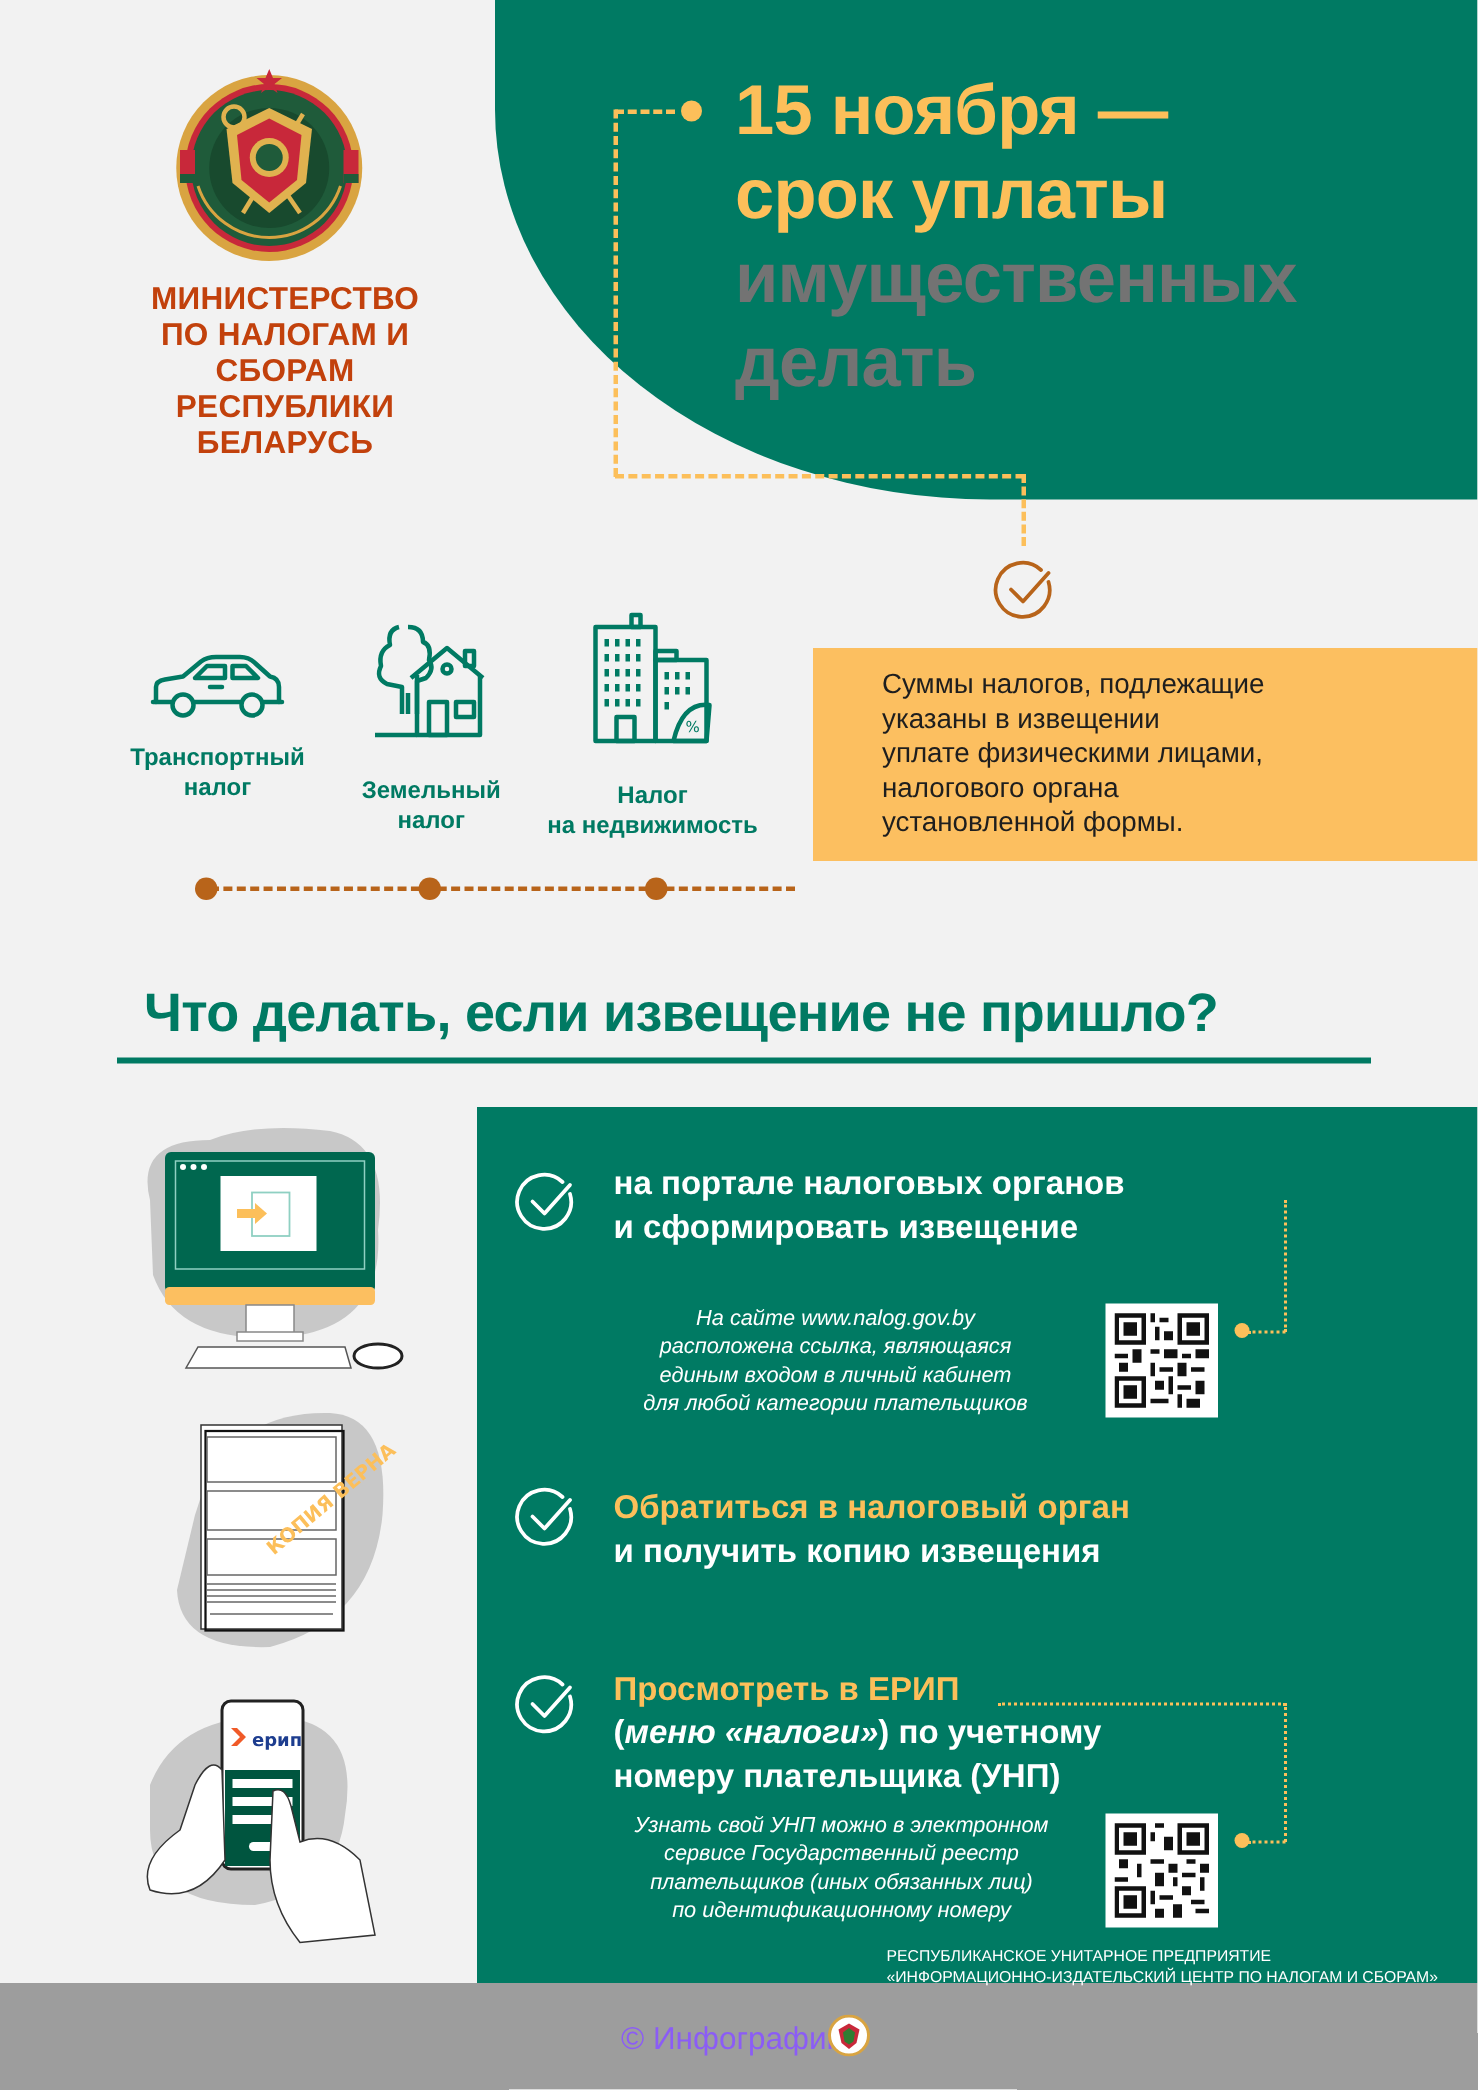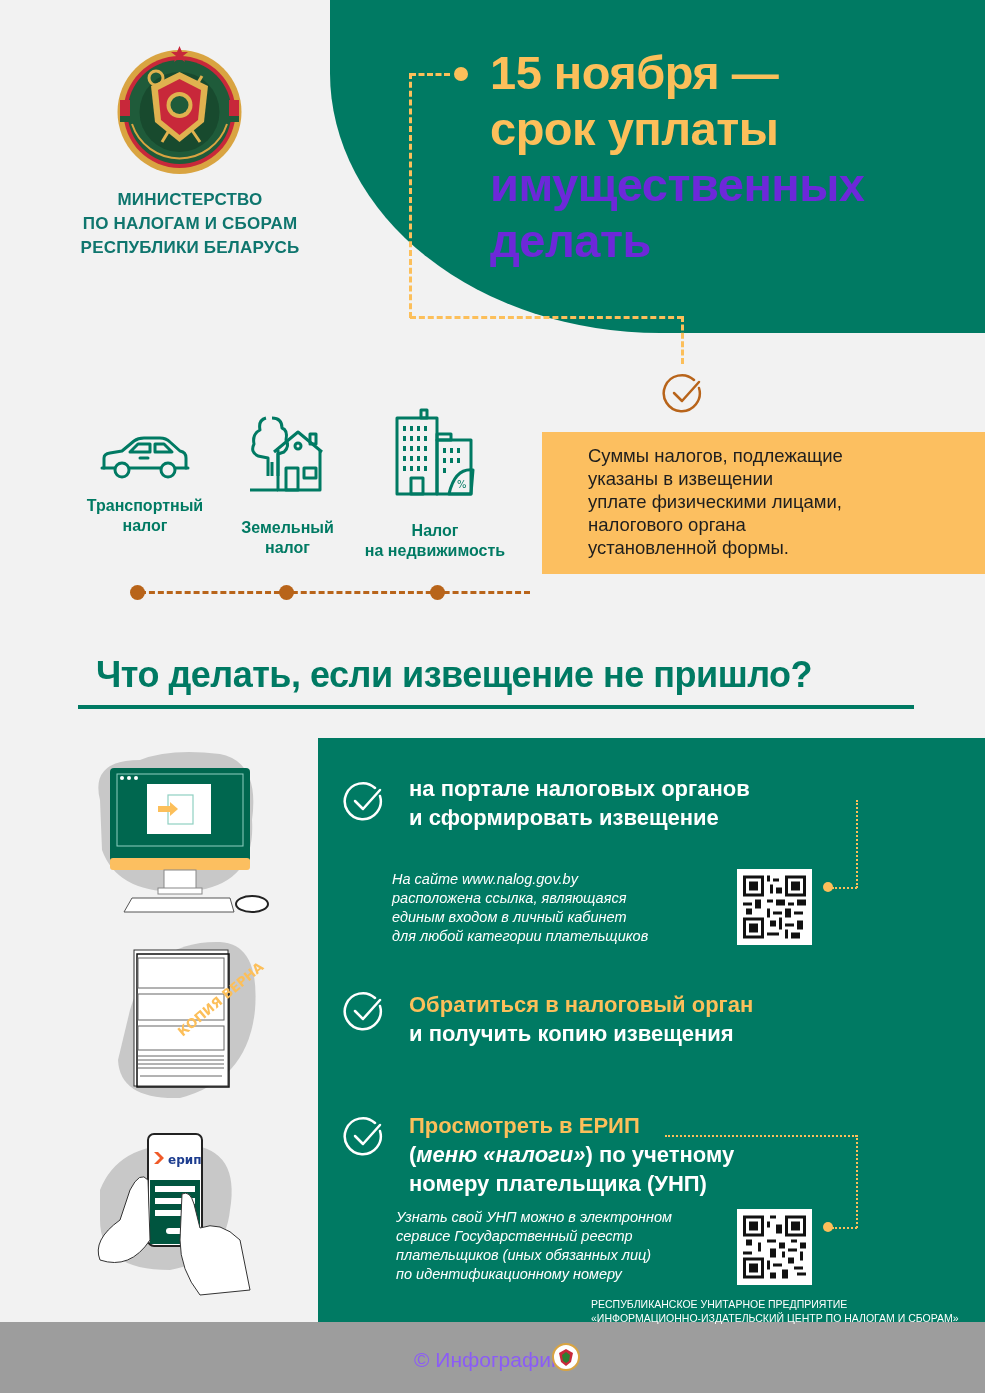--- a/index.html
+++ b/index.html
@@ -15,33 +15,33 @@
   .top-banner {
     position: absolute; left: 330px; top: 0; width: 655px; height: 333px;
     background: #007a63;
     border-bottom-left-radius: 330px 260px;
   }
   .title {
     position: absolute; left: 490px; top: 45px; width: 480px;
     font-weight: 700; font-size: 47px; line-height: 56px; letter-spacing: -0.5px;
   }
   .title .yellow { color: #fcbf5a; display: block; }
-  .title .white { color: #6d28d9; display: block; }
+  .title .white { color: #737373; display: block; }
 
   
   .dot-h { position: absolute; height: 0; border-top: 3px dashed #fcbf5a; }
   .dot-v { position: absolute; width: 0; border-left: 3px dashed #fcbf5a; }
   .bullet { position: absolute; width: 14px; height: 14px; border-radius: 50%; background: #fcbf5a; }
 
   
   .emblem { position: absolute; left: 112px; top: 42px; width: 135px; height: 135px; }
   .ministry {
     position: absolute; left: 60px; top: 188px; width: 260px;
-    text-align: center; color: #0f766e; font-weight: 700;
-    font-size: 17px; line-height: 24px; letter-spacing: 0.2px;
+    text-align: center; color: #c2410c; font-weight: 700;
+    font-size: 21px; line-height: 24px; letter-spacing: 0.2px;
   }
 
   
   .check-orange { position: absolute; left: 661px; top: 372px; width: 44px; height: 44px; }
 
   
   .info-box {
     position: absolute; left: 542px; top: 432px; width: 443px; height: 142px;
     background: #fcbf60;
   }
@@ -77,21 +77,21 @@
     background: #007a63;
   }
   .check-white { position: absolute; width: 44px; height: 44px; }
   .step-head {
     position: absolute; left: 409px; font-weight: 700; font-size: 22px; line-height: 29px;
   }
   .step-head .y { color: #fcbf5a; display: block; }
   .step-head .w { color: #ffffff; display: block; }
   .step-head em { font-style: italic; }
   .step-note {
-    position: absolute; width: 330px; text-align: left; color: #ffffff;
+    position: absolute; width: 330px; text-align: center; color: #ffffff;
     font-style: italic; font-size: 14.5px; line-height: 19px;
   }
   .qr {
     position: absolute; width: 75px; height: 76px; background: #fff; padding: 6px;
   }
   .qr svg { width: 63px; height: 64px; display: block; }
   .dot-h2 { position: absolute; height: 0; border-top: 2px dotted #fcbf5a; }
   .dot-v2 { position: absolute; width: 0; border-left: 2px dotted #fcbf5a; }
   .bullet2 { position: absolute; width: 10px; height: 10px; border-radius: 50%; background: #fcbf5a; }
 

